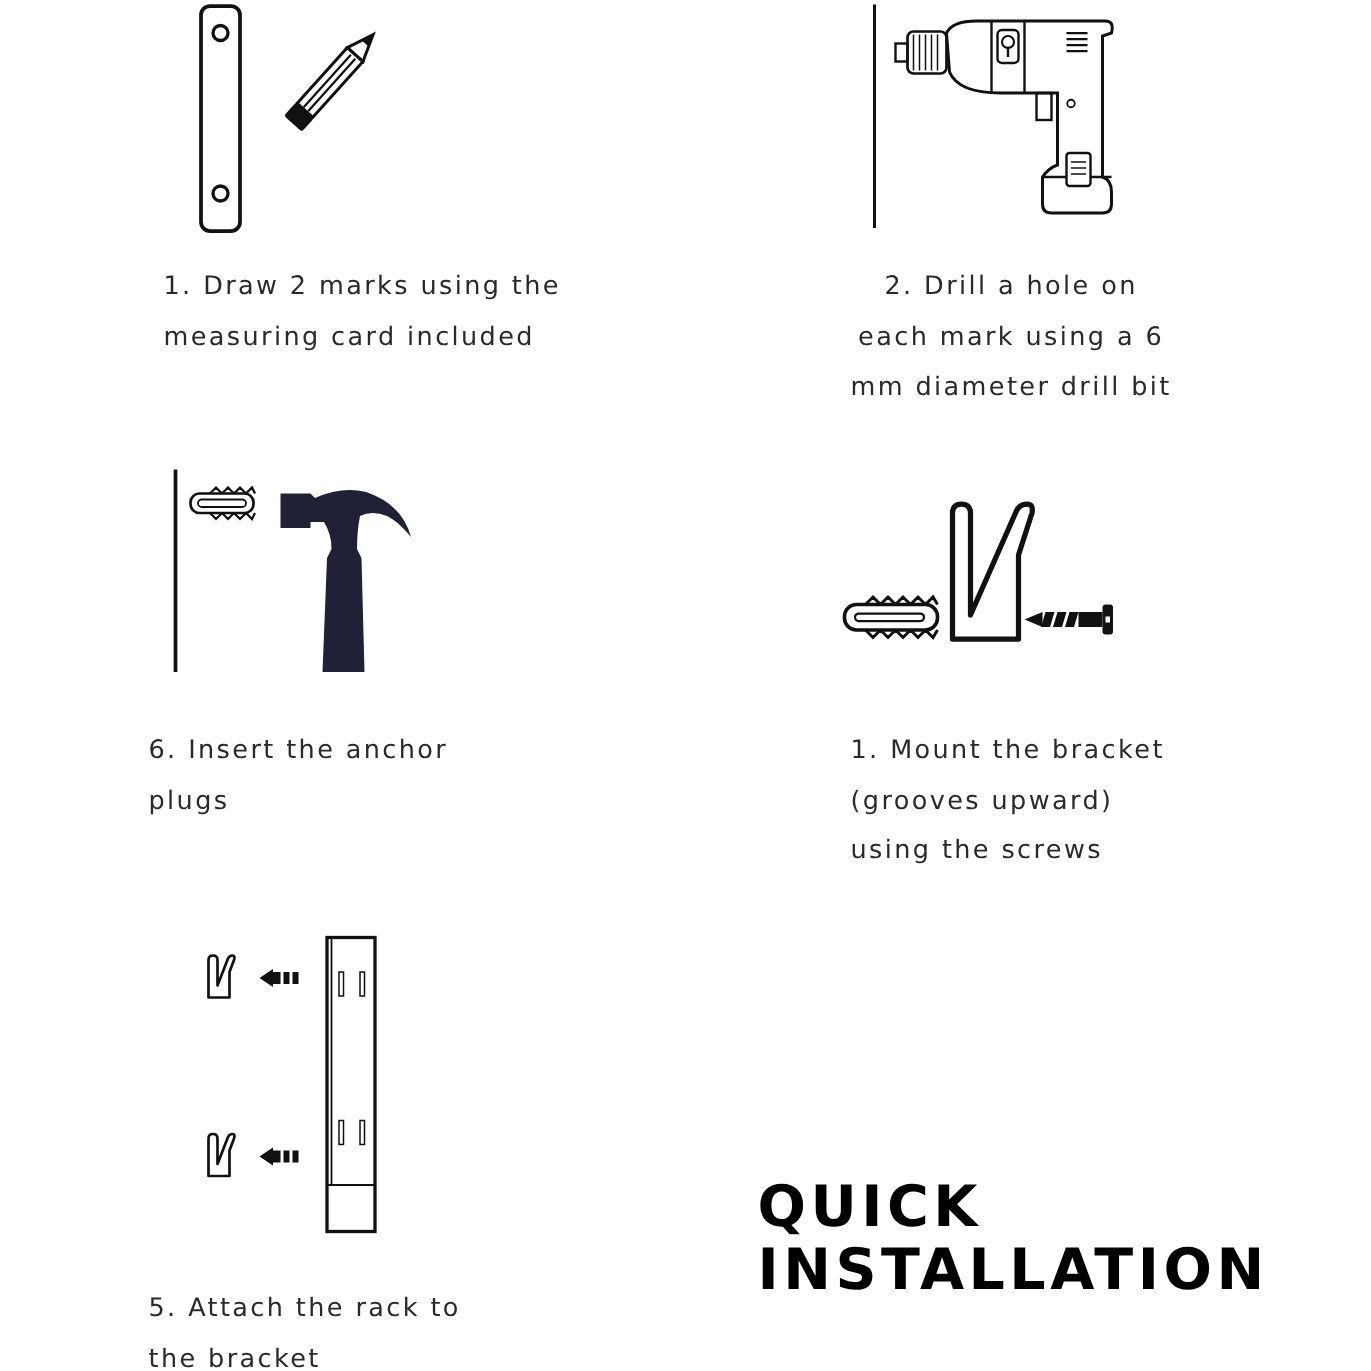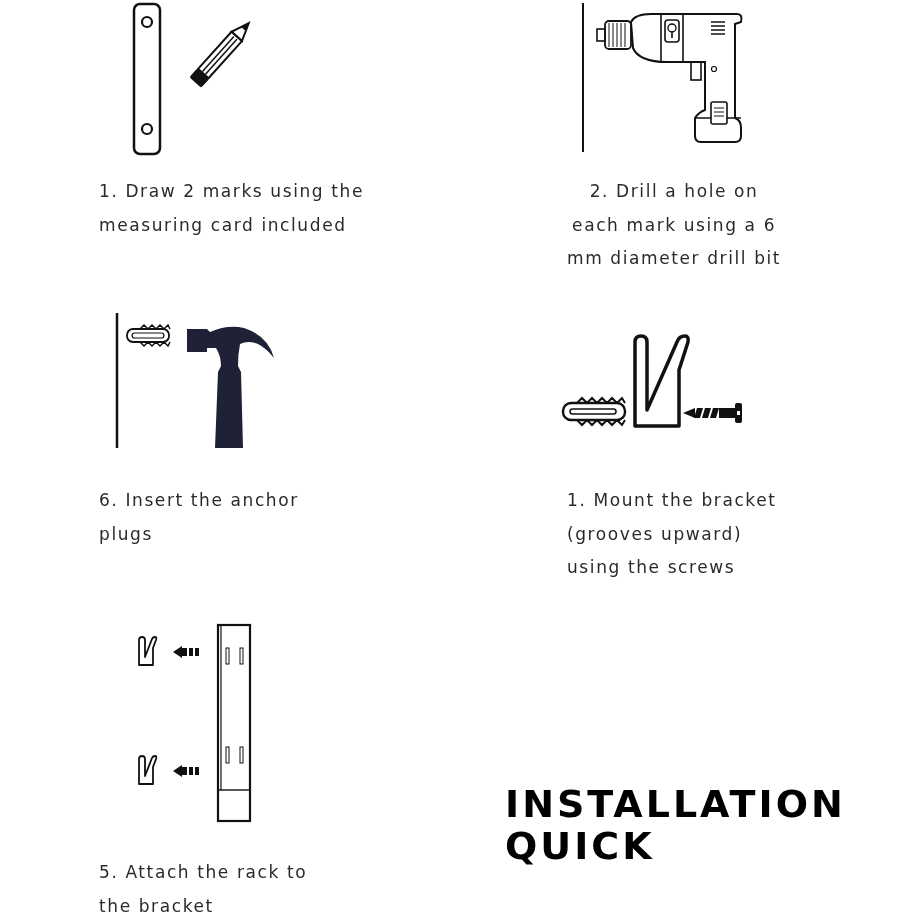--- a/index.html
+++ b/index.html
@@ -136,29 +136,29 @@
       <line x1="91" y1="5" x2="91" y2="170" stroke="#111" stroke-width="1.2"></line>
       <line x1="88" y1="170" x2="120" y2="170" stroke="#111" stroke-width="1.4"></line>
       <rect x="96" y="28" width="3" height="16" fill="none" stroke="#111" stroke-width="1"></rect>
       <rect x="110" y="28" width="3" height="16" fill="none" stroke="#111" stroke-width="1"></rect>
       <rect x="96" y="127" width="3" height="16" fill="none" stroke="#111" stroke-width="1"></rect>
       <rect x="110" y="127" width="3" height="16" fill="none" stroke="#111" stroke-width="1"></rect>
     </g>
   </svg>
 </div>
 
-<div class="step-text" style="left:99px;top:175px;">1. Draw 2 marks using the
+<div class="step-text" style="left:109px;top:175px;">1. Draw 2 marks using the
 measuring card included</div>
 <div class="step-text" style="left:567px;top:175px;text-align:center;">2. Drill a hole on
 each mark using a 6
 mm diameter drill bit</div>
 <div class="step-text" style="left:99px;top:484px;">6. Insert the anchor
 plugs</div>
 <div class="step-text" style="left:567px;top:484px;">1. Mount the bracket
 (grooves upward)
 using the screws</div>
 <div class="step-text" style="left:99px;top:856px;">5. Attach the rack to
 the bracket</div>
 
 <div class="title">
+  <div>QUICK</div>
   <div>INSTALLATION</div>
-  <div>QUICK</div>
 </div>
 
 </body></html>

